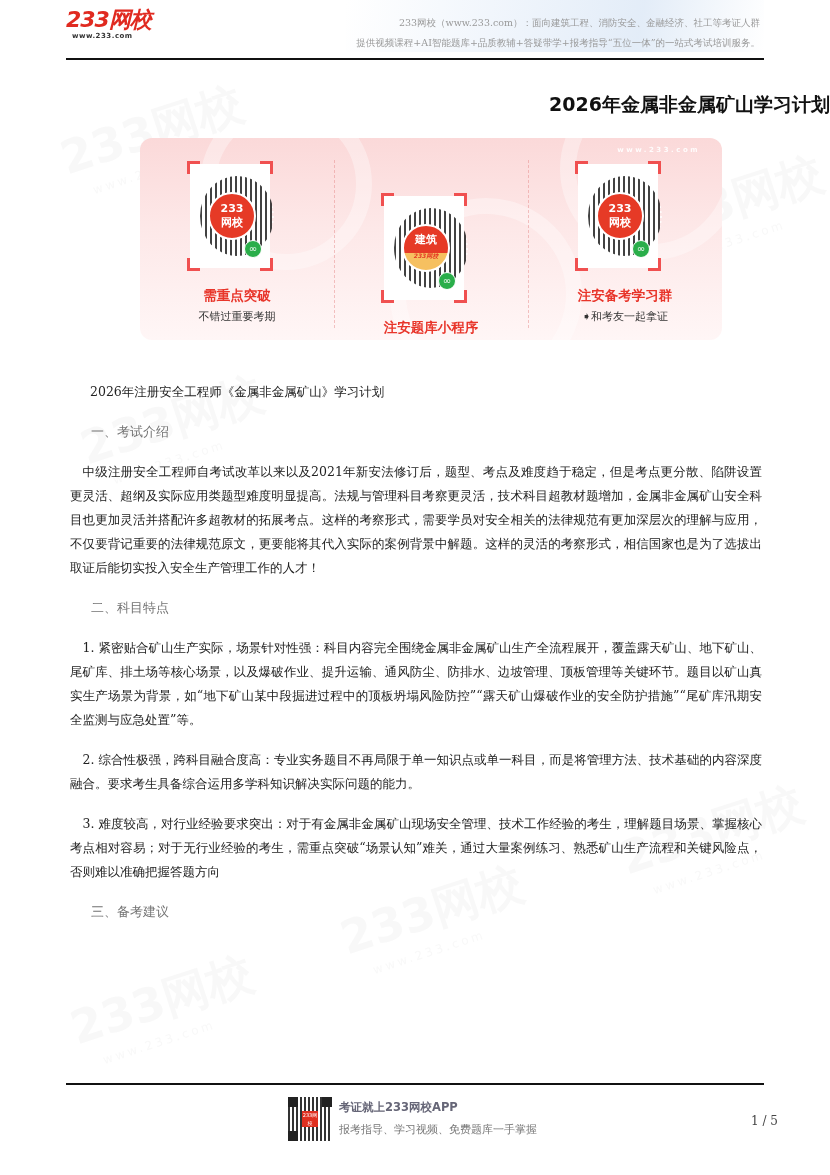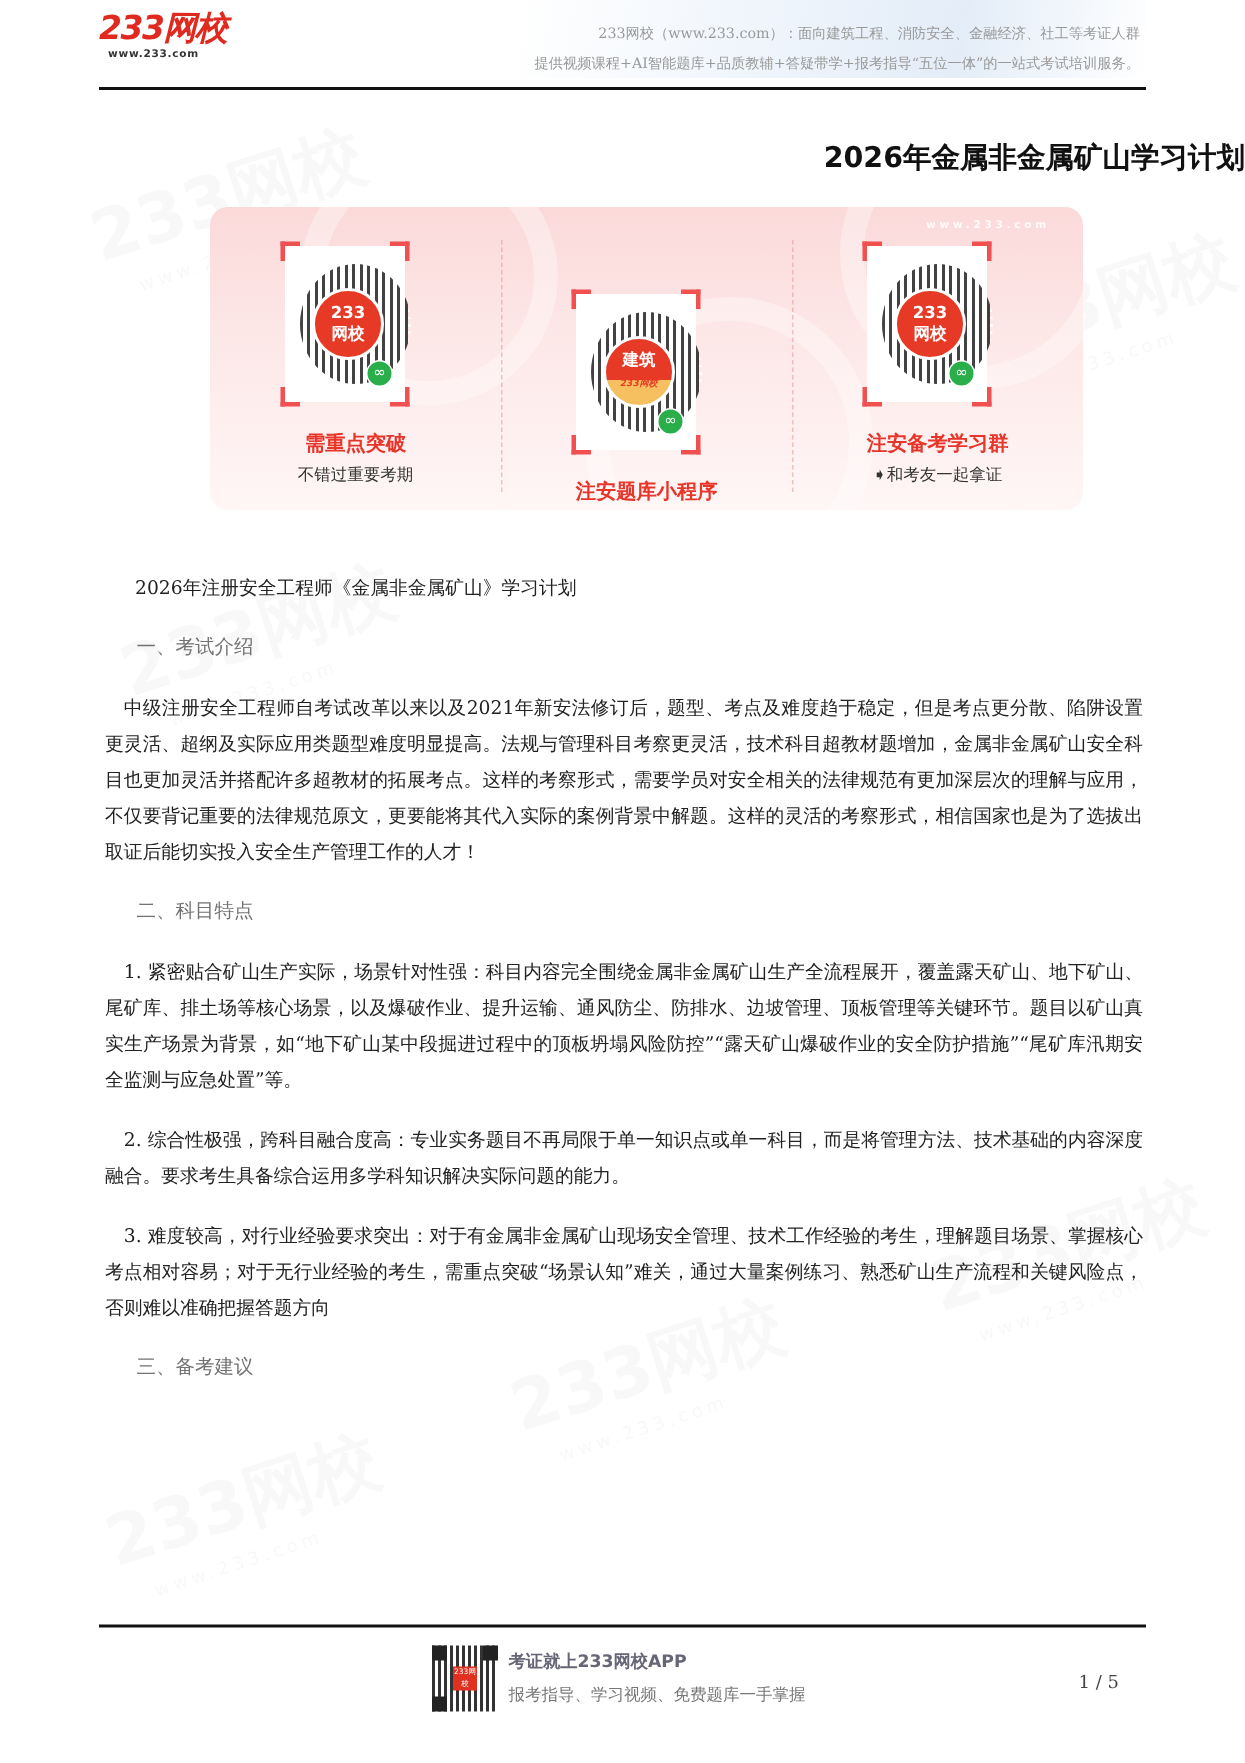--- a/index.html
+++ b/index.html
@@ -74,21 +74,21 @@
     background:
       linear-gradient(#222,#222) 0 0/10px 10px no-repeat,
       linear-gradient(#222,#222) 34px 0/10px 10px no-repeat,
       linear-gradient(#222,#222) 0 34px/10px 10px no-repeat,
       repeating-linear-gradient(90deg, #333 0 2px, transparent 2px 4px),
       repeating-linear-gradient(0deg, transparent 0 2px, #fff 2px 4px);
   }
   .footer-qr-center { position: absolute; left: 14px; top: 14px; width: 16px; height: 16px; background: #e03020; color: #fff; font-size: 5px; text-align: center; line-height: 8px; font-family: "DejaVu Sans", sans-serif; }
   .footer-title { position: absolute; left: 339px; top: 1100px; font-family: "DejaVu Sans", sans-serif; font-weight: bold; font-size: 11.5px; color: #667; }
   .footer-sub { position: absolute; left: 339px; top: 1122px; font-family: "DejaVu Sans", sans-serif; font-size: 11px; color: #777; }
-  .page-num { position: absolute; right: 84px; top: 1114px; font-size: 12px; color: #444; font-family: "DejaVu Serif", serif; }
+  .page-num { position: absolute; right: 52px; top: 1114px; font-size: 12px; color: #444; font-family: "DejaVu Serif", serif; }
 </style>
 </head>
 <body>
 
 <div class="watermark" style="left:60px; top:100px;"><span>233网校</span><small>www.233.com</small></div>
 <div class="watermark" style="left:640px; top:170px;"><span>233网校</span><small>www.233.com</small></div>
 <div class="watermark" style="left:80px; top:390px;"><span>233网校</span><small>www.233.com</small></div>
 <div class="watermark" style="left:620px; top:800px;"><span>233网校</span><small>www.233.com</small></div>
 <div class="watermark" style="left:340px; top:880px;"><span>233网校</span><small>www.233.com</small></div>
 <div class="watermark" style="left:70px; top:970px;"><span>233网校</span><small>www.233.com</small></div>

